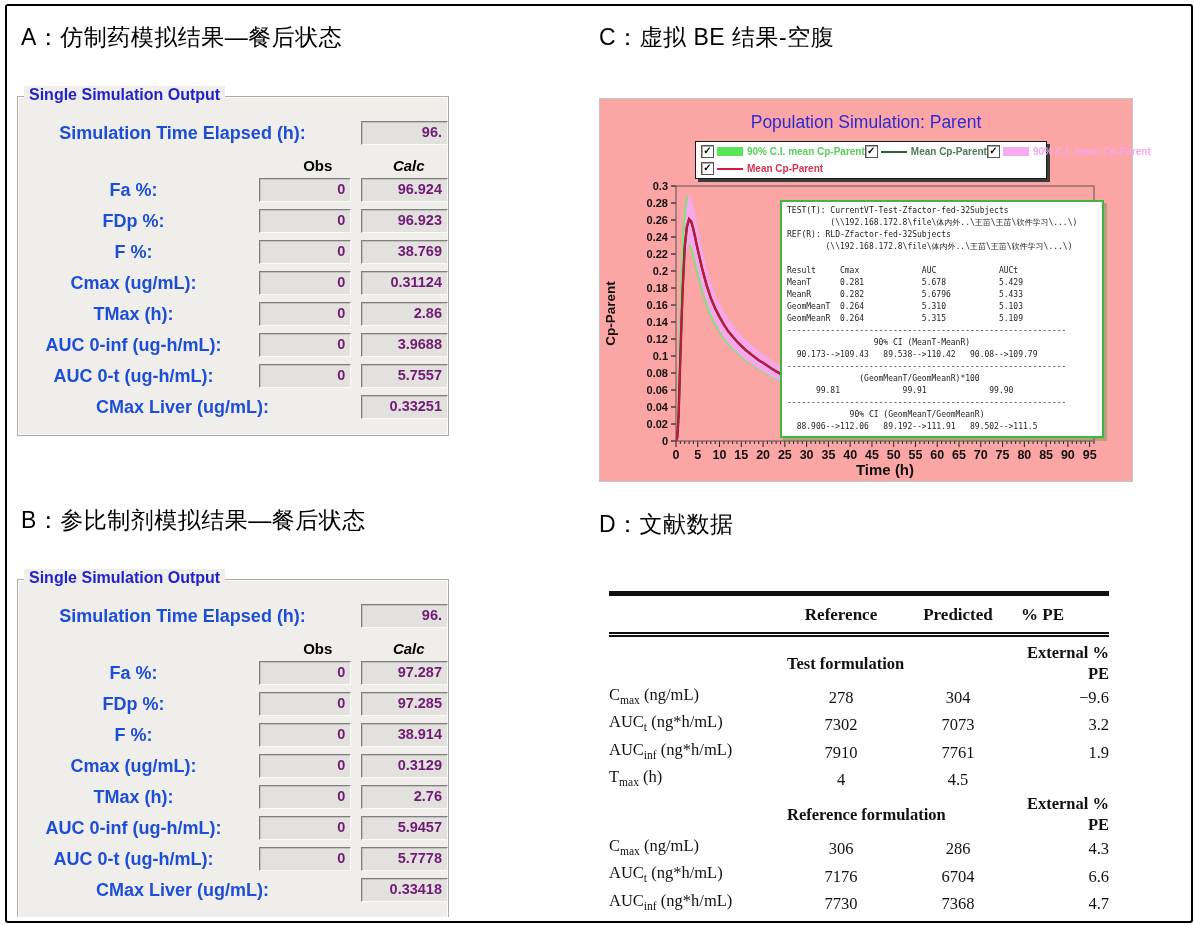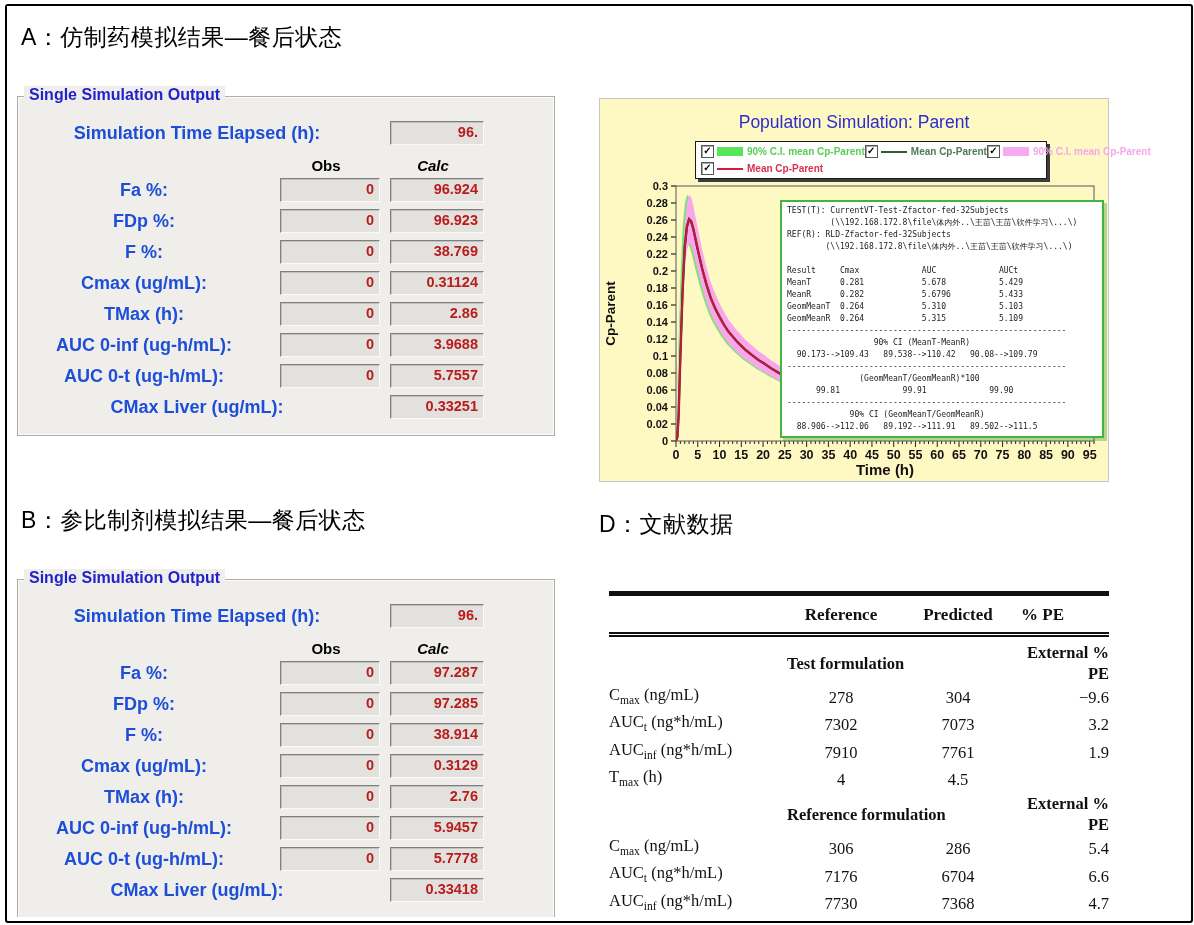--- a/index.html
+++ b/index.html
@@ -8,40 +8,40 @@
   .cell{position:absolute;overflow:hidden;background:#fff;}
   #cell-a{left:0;top:0;width:578px;height:479px;border-right:2px solid #000;border-bottom:2px solid #000;}
   #cell-b{left:0;top:479px;width:578px;height:432px;border-right:2px solid #000;}
   #cell-c{left:578px;top:0;width:602px;height:479px;border-bottom:2px solid #000;}
   #cell-d{left:578px;top:479px;width:602px;height:432px;}
   .panel-title{position:absolute;left:14px;top:16px;font-size:23px;color:#000;letter-spacing:0.5px;white-space:nowrap;}
   #cell-b .panel-title{top:20px;}
   #cell-d .panel-title{top:24px;}
 
   
-  .groupbox{position:absolute;left:10px;width:538px;height:340px;background:#f0eeeb;
+  .groupbox{position:absolute;left:10px;width:432px;height:340px;background:#f0eeeb;
     border:1px solid #b0aca4;box-shadow:inset 1px 1px 0 #fbfbfb, inset -1px -1px 0 #fbfbfb;padding-top:12px;box-sizing:border-box;}
   #gb-a{top:90px;} #gb-b{top:94px;}
   .gb-title{position:absolute;top:-11px;left:6px;background:#f0eeeb;padding:0 5px;color:#2222cc;font-weight:bold;font-size:16px;}
   .frow{display:flex;align-items:center;margin-bottom:7px;}
   .frow.time-row{margin:12px 0 12px;}
   .frow.hdr-row{margin-bottom:4px;}
   .flabel{width:252px;text-align:center;font-weight:bold;font-size:18px;color:#1d4ed8;padding-right:4px;white-space:nowrap;}
   .flabel.wide{width:358px;}
   .fbox{box-sizing:border-box;height:24px;line-height:21px;background:#e3e1de;
     border:1px solid;border-color:#7f7f7f #fafafa #fafafa #7f7f7f;box-shadow:inset 1px 1px 0 rgba(0,0,0,0.14);
-    text-align:right;padding-right:5px;font-weight:bold;font-size:14.5px;color:#b91c1c;}
+    text-align:right;padding-right:5px;font-weight:bold;font-size:14.5px;color:#701a75;}
   .fbox.obs{width:100px;margin-left:6px;}
   .fbox.calc{width:94px;margin-left:10px;}
   .fhead{font-weight:bold;font-size:15px;text-align:center;}
   .fhead.obs-h{margin-left:258px;width:100px;}
   .fhead.calc-h{margin-left:10px;width:94px;font-style:italic;}
 
   
-  .chartbox{position:absolute;left:14px;top:92px;width:508px;height:382px;border:1px solid #c6c6c6;background:#fef9c3;}
+  .chartbox{position:absolute;left:14px;top:92px;width:508px;height:382px;border:1px solid #c6c6c6;background:#fca5a5;padding-left:24px;}
   .chart-title{position:absolute;left:0;right:0;top:13px;text-align:center;color:#2b2bd0;font-size:17.5px;}
   .legend-box{position:absolute;left:95px;top:42px;width:352px;background:#fff;border:1px solid #1a1a1a;
     box-shadow:3px 3px 0 #3c3c3c;padding:1px 3px;box-sizing:border-box;}
   .lrow{display:flex;align-items:center;height:17px;padding:0 2px;}
   .lrow.spread{justify-content:space-between;}
   .litem{display:flex;align-items:center;font-size:10px;font-weight:bold;white-space:nowrap;}
   .cb{display:inline-block;width:11px;height:11px;border:1px solid #555;background:#fff;font-size:10px;line-height:10px;
     text-align:center;margin-right:3px;color:#000;box-shadow:inset 1px 1px 0 #a8a8a8;}
   .sw-band{display:inline-block;width:26px;height:9px;margin-right:4px;}
   .sw-line{display:inline-block;width:26px;height:2px;margin-right:4px;}
@@ -176,20 +176,21 @@
           </div>
           <div class="frow ">
             <span class="flabel wide">CMax Liver (ug/mL):</span>
             <span class="fbox calc">0.33418</span>
           </div>
         </div>
     </div>
   </div>
 
   <div class="cell" id="cell-c">
+    <div class="panel-title">C：虚拟 BE 结果-空腹</div>
     <div class="chartbox">
       <div class="chart-title">Population Simulation: Parent</div>
       <div class="legend-box" id="legend-box">
           <div class="lrow spread">
             <span class="litem">
               <span class="cb">✓</span>
               <span class="sw-band" style="background: rgb(88, 230, 88);"></span>
               <span class="llabel" style="color: rgb(87, 207, 87);">90% C.I. mean Cp-Parent</span>
             </span>
             <span class="litem">
@@ -440,21 +441,21 @@
             </tr>
             <tr class="section-row">
               <td></td>
               <td colspan="2" class="plabel">Reference formulation</td>
               <td class="pe">External % PE</td>
             </tr>
             <tr>
               <td class="plabel">C<sub>max</sub> (ng/mL)</td>
               <td class="num">306</td>
               <td class="num">286</td>
-              <td class="pe">5.4</td>
+              <td class="pe">4.3</td>
             </tr>
             <tr>
               <td class="plabel">AUC<sub>t</sub> (ng*h/mL)</td>
               <td class="num">7176</td>
               <td class="num">6704</td>
               <td class="pe">6.6</td>
             </tr>
             <tr>
               <td class="plabel">AUC<sub>inf</sub> (ng*h/mL)</td>
               <td class="num">7730</td>

